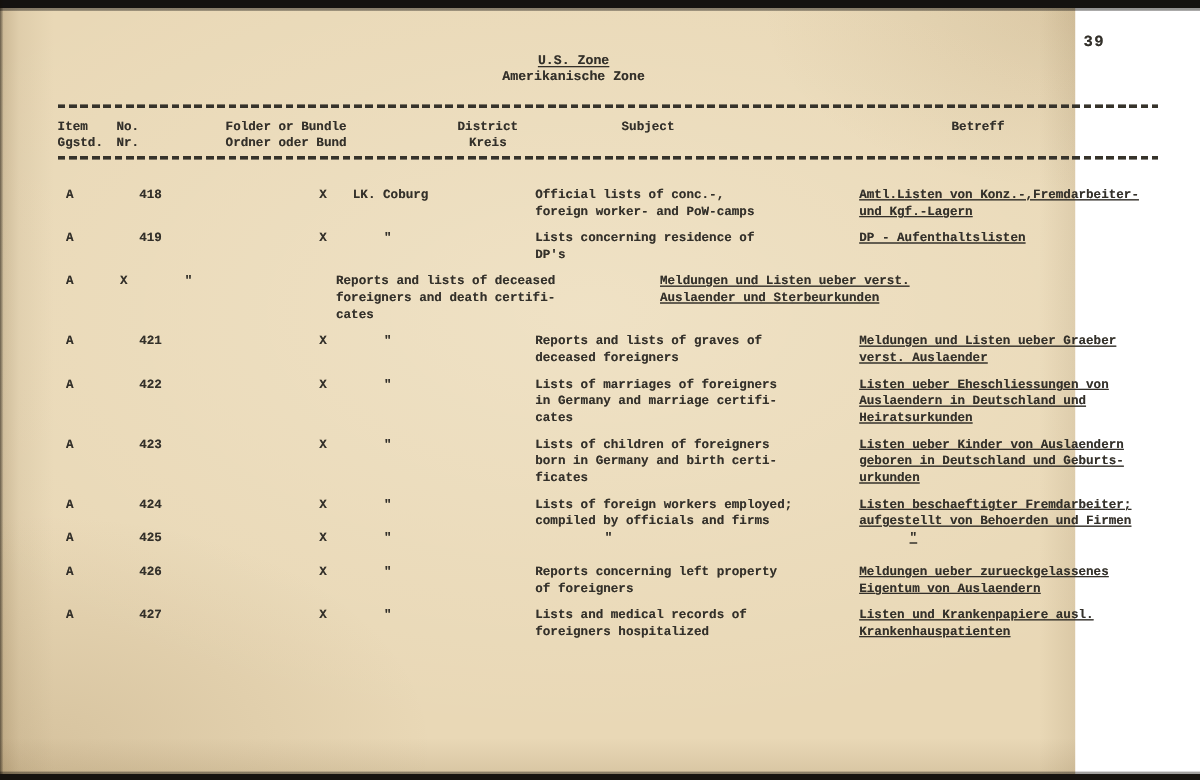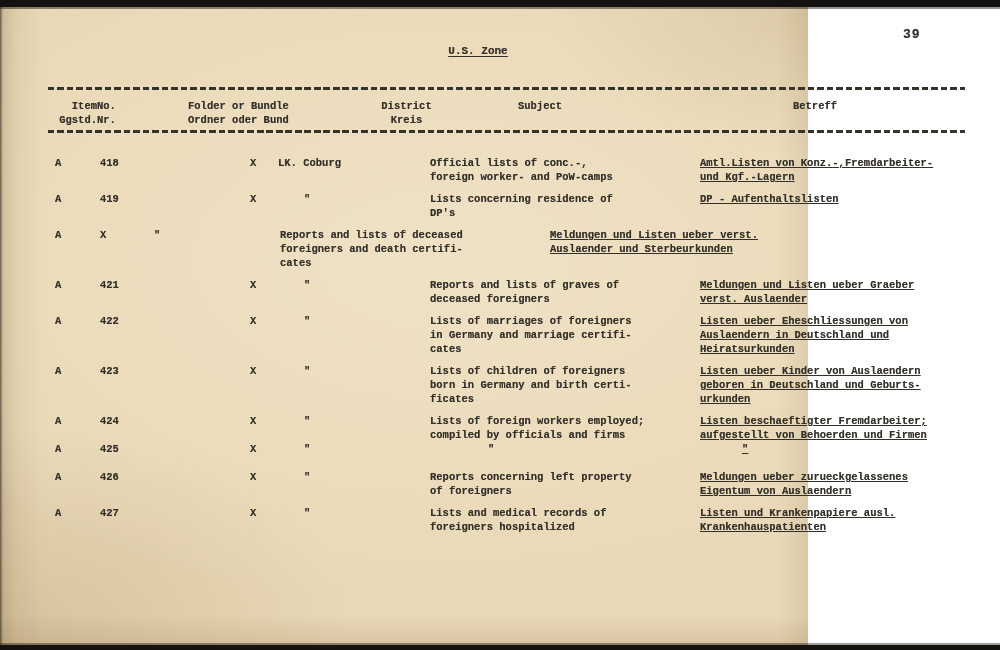--- a/index.html
+++ b/index.html
@@ -2,21 +2,21 @@
 <html><head>
 <meta charset="utf-8">
 <style>
   * { margin:0; padding:0; box-sizing:border-box; }
   html,body { width:1000px; height:650px; }
   body {
     font-family:"Liberation Mono","DejaVu Sans Mono",monospace;
     overflow:hidden;
   }
   .scan {
-    position:relative; width:808px; height:650px;
+    position:relative; width:896px; height:650px;
     background-color:#e9d8b6;
     background-image:
       radial-gradient(ellipse 900px 500px at 55% 40%, rgba(255,250,235,0.28), rgba(255,250,235,0) 70%),
       radial-gradient(ellipse 500px 300px at 4% 96%, rgba(120,88,40,0.16), rgba(120,88,40,0) 65%),
       radial-gradient(ellipse 420px 240px at 99% 2%, rgba(120,88,40,0.12), rgba(120,88,40,0) 60%),
       linear-gradient(90deg, rgba(92,64,24,0.22) 0px, rgba(92,64,24,0.07) 16px, rgba(92,64,24,0) 45px),
       linear-gradient(270deg, rgba(92,64,24,0.10) 0px, rgba(92,64,24,0) 30px),
       linear-gradient(0deg, rgba(92,64,24,0.14) 0px, rgba(92,64,24,0) 35px);
     color:#33302a;
   }
@@ -48,53 +48,54 @@
     position:absolute; left:48px; width:917px; height:3px;
     background:repeating-linear-gradient(90deg,#36332b 0 6.5px, rgba(54,51,43,0) 6.5px 9.5px);
   }
   .rule-1 { top:87px; }
   .rule-2 { top:130px; }
 
   .thead {
     position:absolute; top:99px; left:0; width:1000px;
     display:flex; font-size:10.5px; line-height:14px; white-space:pre-line;
   }
-  .h-item    { margin-left:48px; width:49px;text-align:right; }
+  .h-item    { margin-left:48px; width:49px; }
   .h-no      { width:51px; }
   .h-folder  { width:155px;margin-left:40px; }
   .h-district{ width:127px;text-align:center; }
   .h-subject { width:140px; text-align:center; }
   .h-betreff { margin-left:95px; width:220px; text-align:center; }
 
   .tbody { position:absolute; top:156px; left:0; width:1000px; font-size:10.5px; line-height:14px; }
   .trow { display:flex; margin-bottom:8px; }
   .trow:nth-child(7) { margin-bottom:0; }
   .trow:nth-child(8) { margin-bottom:14px; }
   .c-item    { margin-left:55px; width:45px; }
-  .c-no      { width:150px; }
+  .c-no      { width:150px;margin-left:16px; }
   .c-x       { width:28px; }
   .c-district{ width:152px; }
   .c-subject { width:270px; white-space:pre-line; }
   .c-betreff { width:280px; white-space:pre-line;text-decoration:underline; }
   .trow:nth-child(n+2) .c-district { padding-left:26px; }
   .trow:nth-child(8) .c-subject { padding-left:58px; }
   .trow:nth-child(8) .c-betreff { padding-left:42px; }
 </style>
 </head>
 <body>
 
 <div class="scan">
   <div class="edge-top"></div>
   <div class="edge-left"></div>
   <div class="edge-bottom"></div>
 
   <div class="page-number typed">39</div>
 
   <div class="title-block typed">
     <div class="title-main">U.S. Zone</div>
+    <div class="title-sub">Amerikanische Zone</div>
   </div>
 
   <div class="rule rule-1"></div>
 
   <div class="thead typed">
     <div class="h-item">Item
 Ggstd.</div>
     <div class="h-no">No.
 Nr.</div>
     <div class="h-folder">Folder or Bundle

